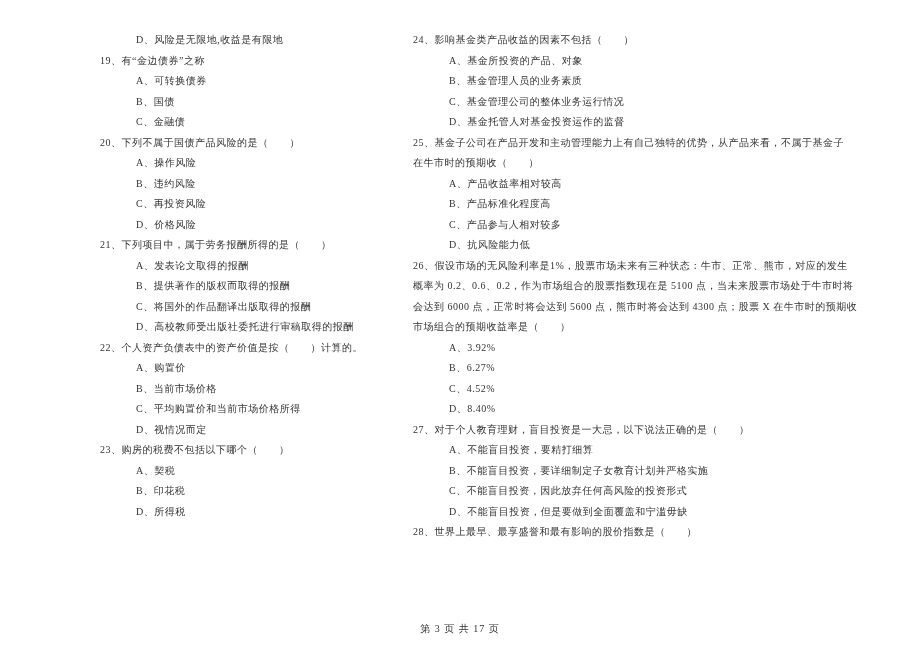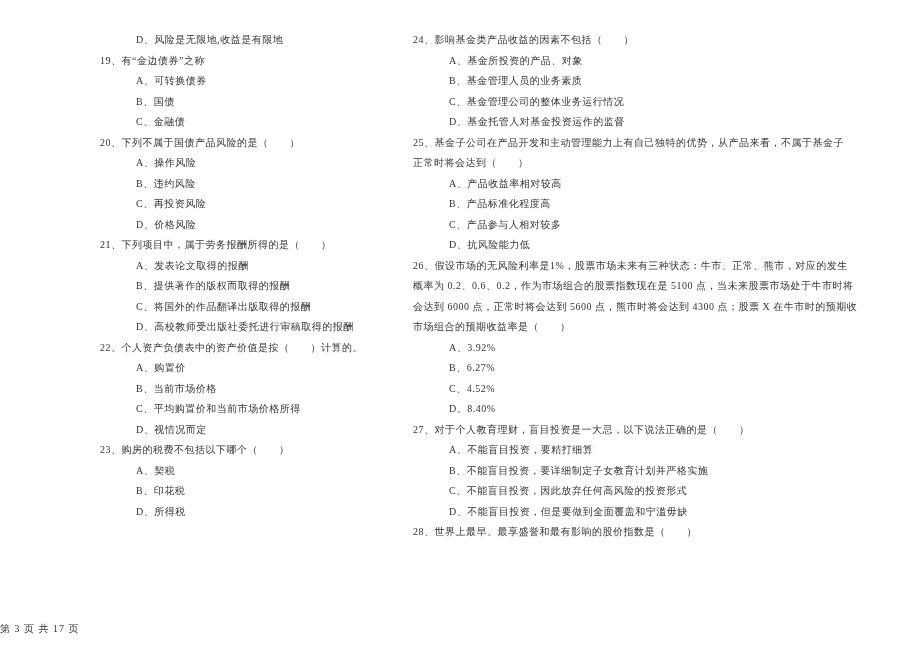--- a/index.html
+++ b/index.html
@@ -27,21 +27,21 @@
       line-height: 2.05;
       letter-spacing: 0.5px;
       white-space: nowrap;
     }
     .indent-1 { padding-left: 0; }
     .indent-2 { padding-left: 36px; }
     .footer {
       position: absolute;
       bottom: 14px;
       width: 100%;
-      text-align: left;
+      text-align: center;
       font-size: 10px;
       letter-spacing: 1px;
     }
   </style>
 </head>
 <body>
 
 <div class="columns">
   <div class="column" id="left-col">
       <div class="line indent-2">D、风险是无限地,收益是有限地</div>
@@ -69,21 +69,21 @@
       <div class="line indent-2">B、印花税</div>
       <div class="line indent-2">D、所得税</div>
     </div>
   <div class="column" id="right-col">
       <div class="line indent-1">24、影响基金类产品收益的因素不包括（　　）</div>
       <div class="line indent-2">A、基金所投资的产品、对象</div>
       <div class="line indent-2">B、基金管理人员的业务素质</div>
       <div class="line indent-2">C、基金管理公司的整体业务运行情况</div>
       <div class="line indent-2">D、基金托管人对基金投资运作的监督</div>
       <div class="line indent-1">25、基金子公司在产品开发和主动管理能力上有自己独特的优势，从产品来看，不属于基金子</div>
-      <div class="line indent-1">正常时将会达到（　　）</div>
+      <div class="line indent-1">在牛市时的预期收（　　）</div>
       <div class="line indent-2">A、产品收益率相对较高</div>
       <div class="line indent-2">B、产品标准化程度高</div>
       <div class="line indent-2">C、产品参与人相对较多</div>
       <div class="line indent-2">D、抗风险能力低</div>
       <div class="line indent-1">26、假设市场的无风险利率是1%，股票市场未来有三种状态：牛市、正常、熊市，对应的发生</div>
       <div class="line indent-1">概率为 0.2、0.6、0.2，作为市场组合的股票指数现在是 5100 点，当未来股票市场处于牛市时将</div>
       <div class="line indent-1">会达到 6000 点，正常时将会达到 5600 点，熊市时将会达到 4300 点；股票 X 在牛市时的预期收</div>
       <div class="line indent-1">市场组合的预期收益率是（　　）</div>
       <div class="line indent-2">A、3.92%</div>
       <div class="line indent-2">B、6.27%</div>

